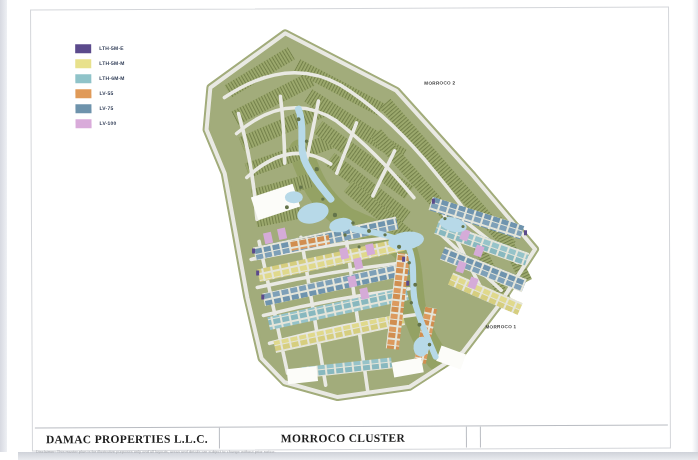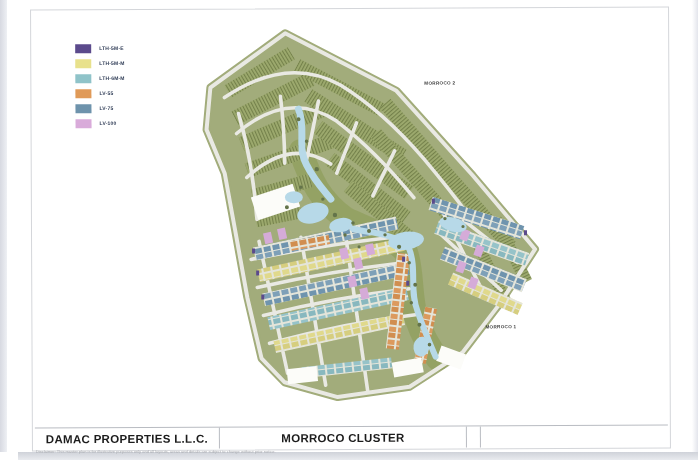--- a/index.html
+++ b/index.html
@@ -29,21 +29,21 @@
   
   .title-block{position:absolute;left:2px;right:2px;bottom:1px;height:21px;
     border-top:1px solid #b9bcc2;display:flex;}
   .tb-cell{border-right:1px solid #b9bcc2;display:flex;align-items:center;
     justify-content:center;}
   .tb-company{width:184px;}
   .tb-title{width:246px;}
   .tb-small{width:13px;}
   .tb-rest{flex:1;border-right:none;}
   .tb-text{font-size:11.5px;font-weight:bold;color:#1c1c1c;letter-spacing:.3px;
-    white-space:nowrap;}
+    white-space:nowrap;font-family:Liberation Serif, serif;}
   
   .fine-print{position:absolute;left:36px;top:449px;width:360px;
     font-size:4px;color:#a9abb0;white-space:nowrap;overflow:hidden;}
   .maplabel{font-weight:bold;fill:#3c3c3c;letter-spacing:.3px;}
 </style>
 </head>
 <body>
 
 <div class="scan-edge-left"></div>
 <div class="scan-edge-right"></div>

